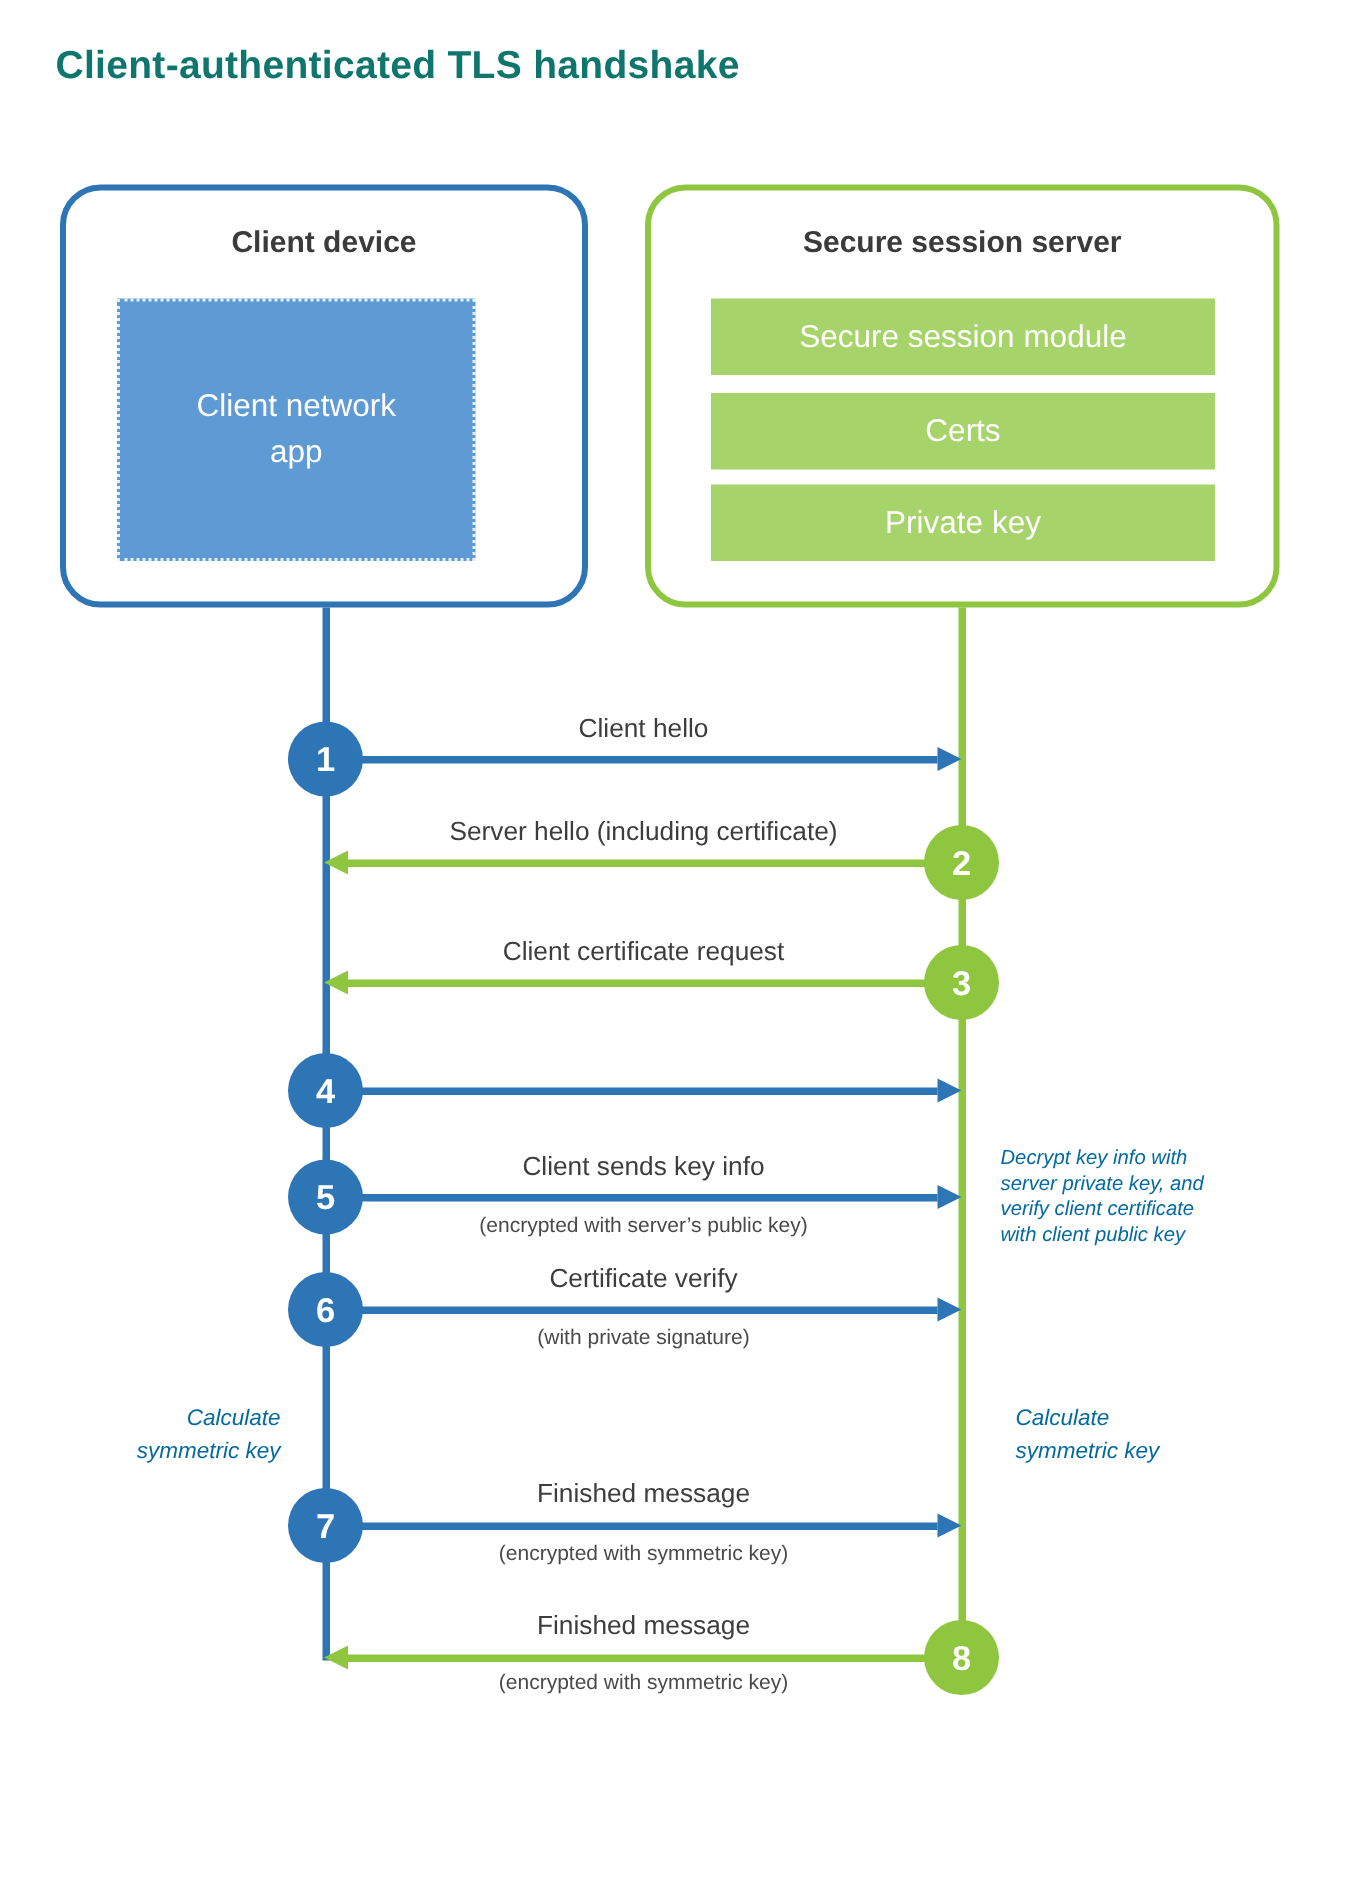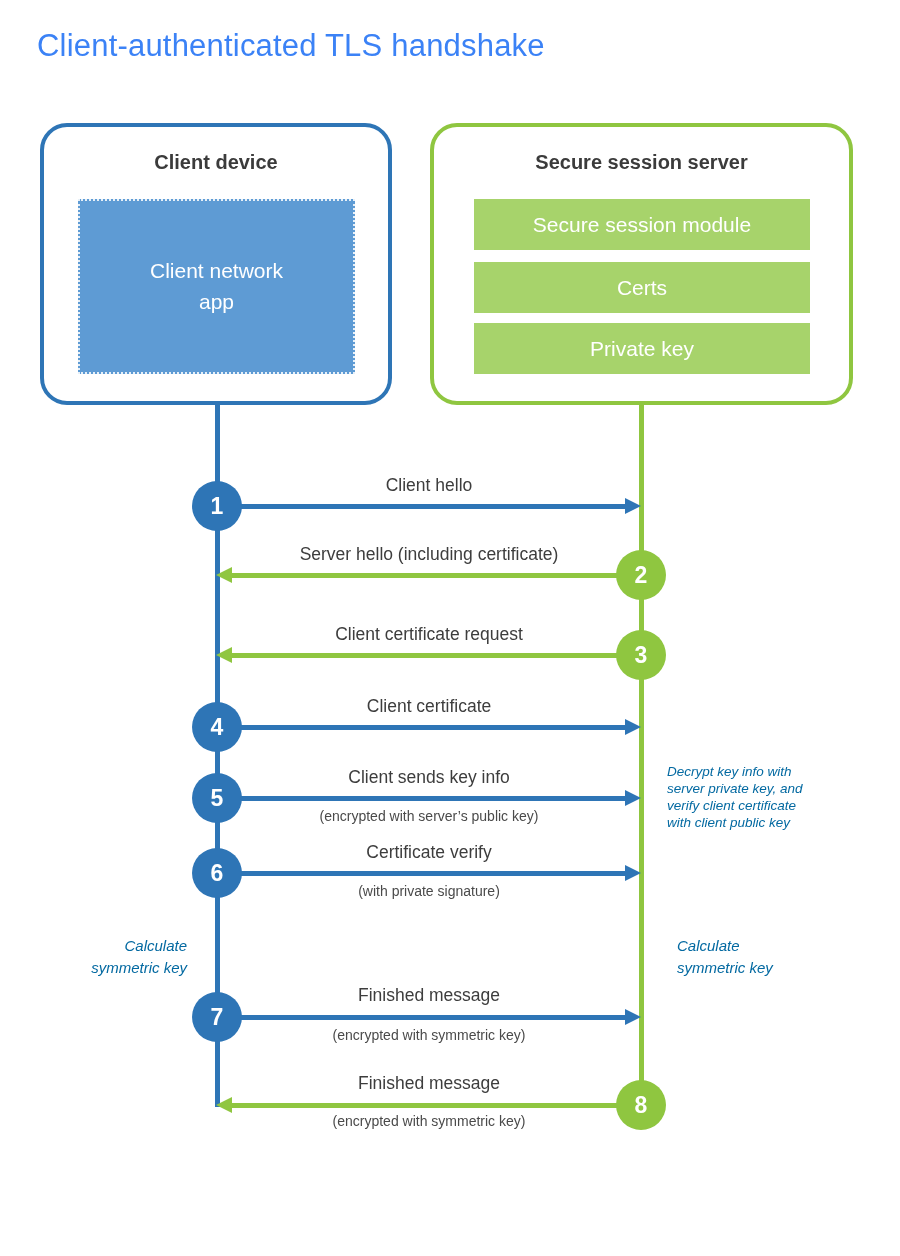--- a/index.html
+++ b/index.html
@@ -2,29 +2,29 @@
 <html><head>
 <meta charset="utf-8">
 <title>Client-authenticated TLS handshake</title>
 <style>
   html,body { margin:0; padding:0; background:#ffffff; }
   .canvas {
     position:relative; width:900px; height:1256px; background:#ffffff;
     font-family:"Liberation Sans", sans-serif; overflow:hidden;
   }
   .page-title {
-    position:absolute; left:37px; top:28px; font-size:31px; font-weight:400;
-    color:#3b82f6; letter-spacing:0.2px;
+    position:absolute; left:37px; top:28px; font-size:26px; font-weight:700;
+    color:#0f766e; letter-spacing:0.2px;
   }
   .box { position:absolute; top:123px; height:282px; background:#fff; box-sizing:border-box;border-radius:27px; }
   .box.client { left:40px; width:352px; border:4px solid #2e75b6; }
   .box.server { left:430px; width:423px; border:4px solid #8fc640; }
   .box-title { margin-top:24px; text-align:center; font-size:20px; font-weight:700; color:#3b3b3b; }
   .app-rect {
-    position:absolute; left:34px; top:72px; width:277px; height:175px; box-sizing:border-box;
+    position:absolute; left:34px; top:72px; width:239px; height:175px; box-sizing:border-box;
     background:#5e9bd4; border:2px dotted rgba(255,255,255,0.85);
     display:flex; align-items:center; justify-content:center; text-align:center;
     color:#ffffff; font-size:21px; font-weight:300; line-height:1.45; white-space:pre-line;
   }
   .bar {
     position:absolute; left:40px; width:336px; height:51px; background:#a7d36b;
     display:flex; align-items:center; justify-content:center;
     color:#ffffff; font-size:21px; font-weight:300;
   }
   .bar.b0 { top:72px; } .bar.b1 { top:135px; } .bar.b2 { top:196px; }
@@ -91,21 +91,20 @@
   <div class="arrow-label" style="top:543px">Server hello (including certificate)</div>
   <div class="shaft green" style="top:573px"></div>
   <div class="head left" style="top:567px"></div>
   <div class="circle green" style="top:550px">2</div>
 
   <div class="arrow-label" style="top:623px">Client certificate request</div>
   <div class="shaft green" style="top:653px"></div>
   <div class="head left" style="top:647px"></div>
   <div class="circle green" style="top:630px">3</div>
 
-  <div class="arrow-label" style="top:695px">Client certificate</div>
   <div class="shaft blue" style="top:725px"></div>
   <div class="head right" style="top:719px"></div>
   <div class="circle blue" style="top:702px">4</div>
 
   <div class="arrow-label" style="top:766px">Client sends key info</div>
   <div class="shaft blue" style="top:796px"></div>
   <div class="head right" style="top:790px"></div>
   <div class="circle blue" style="top:773px">5</div>
   <div class="arrow-sublabel" style="top:808px">(encrypted with server’s public key)</div>
 

